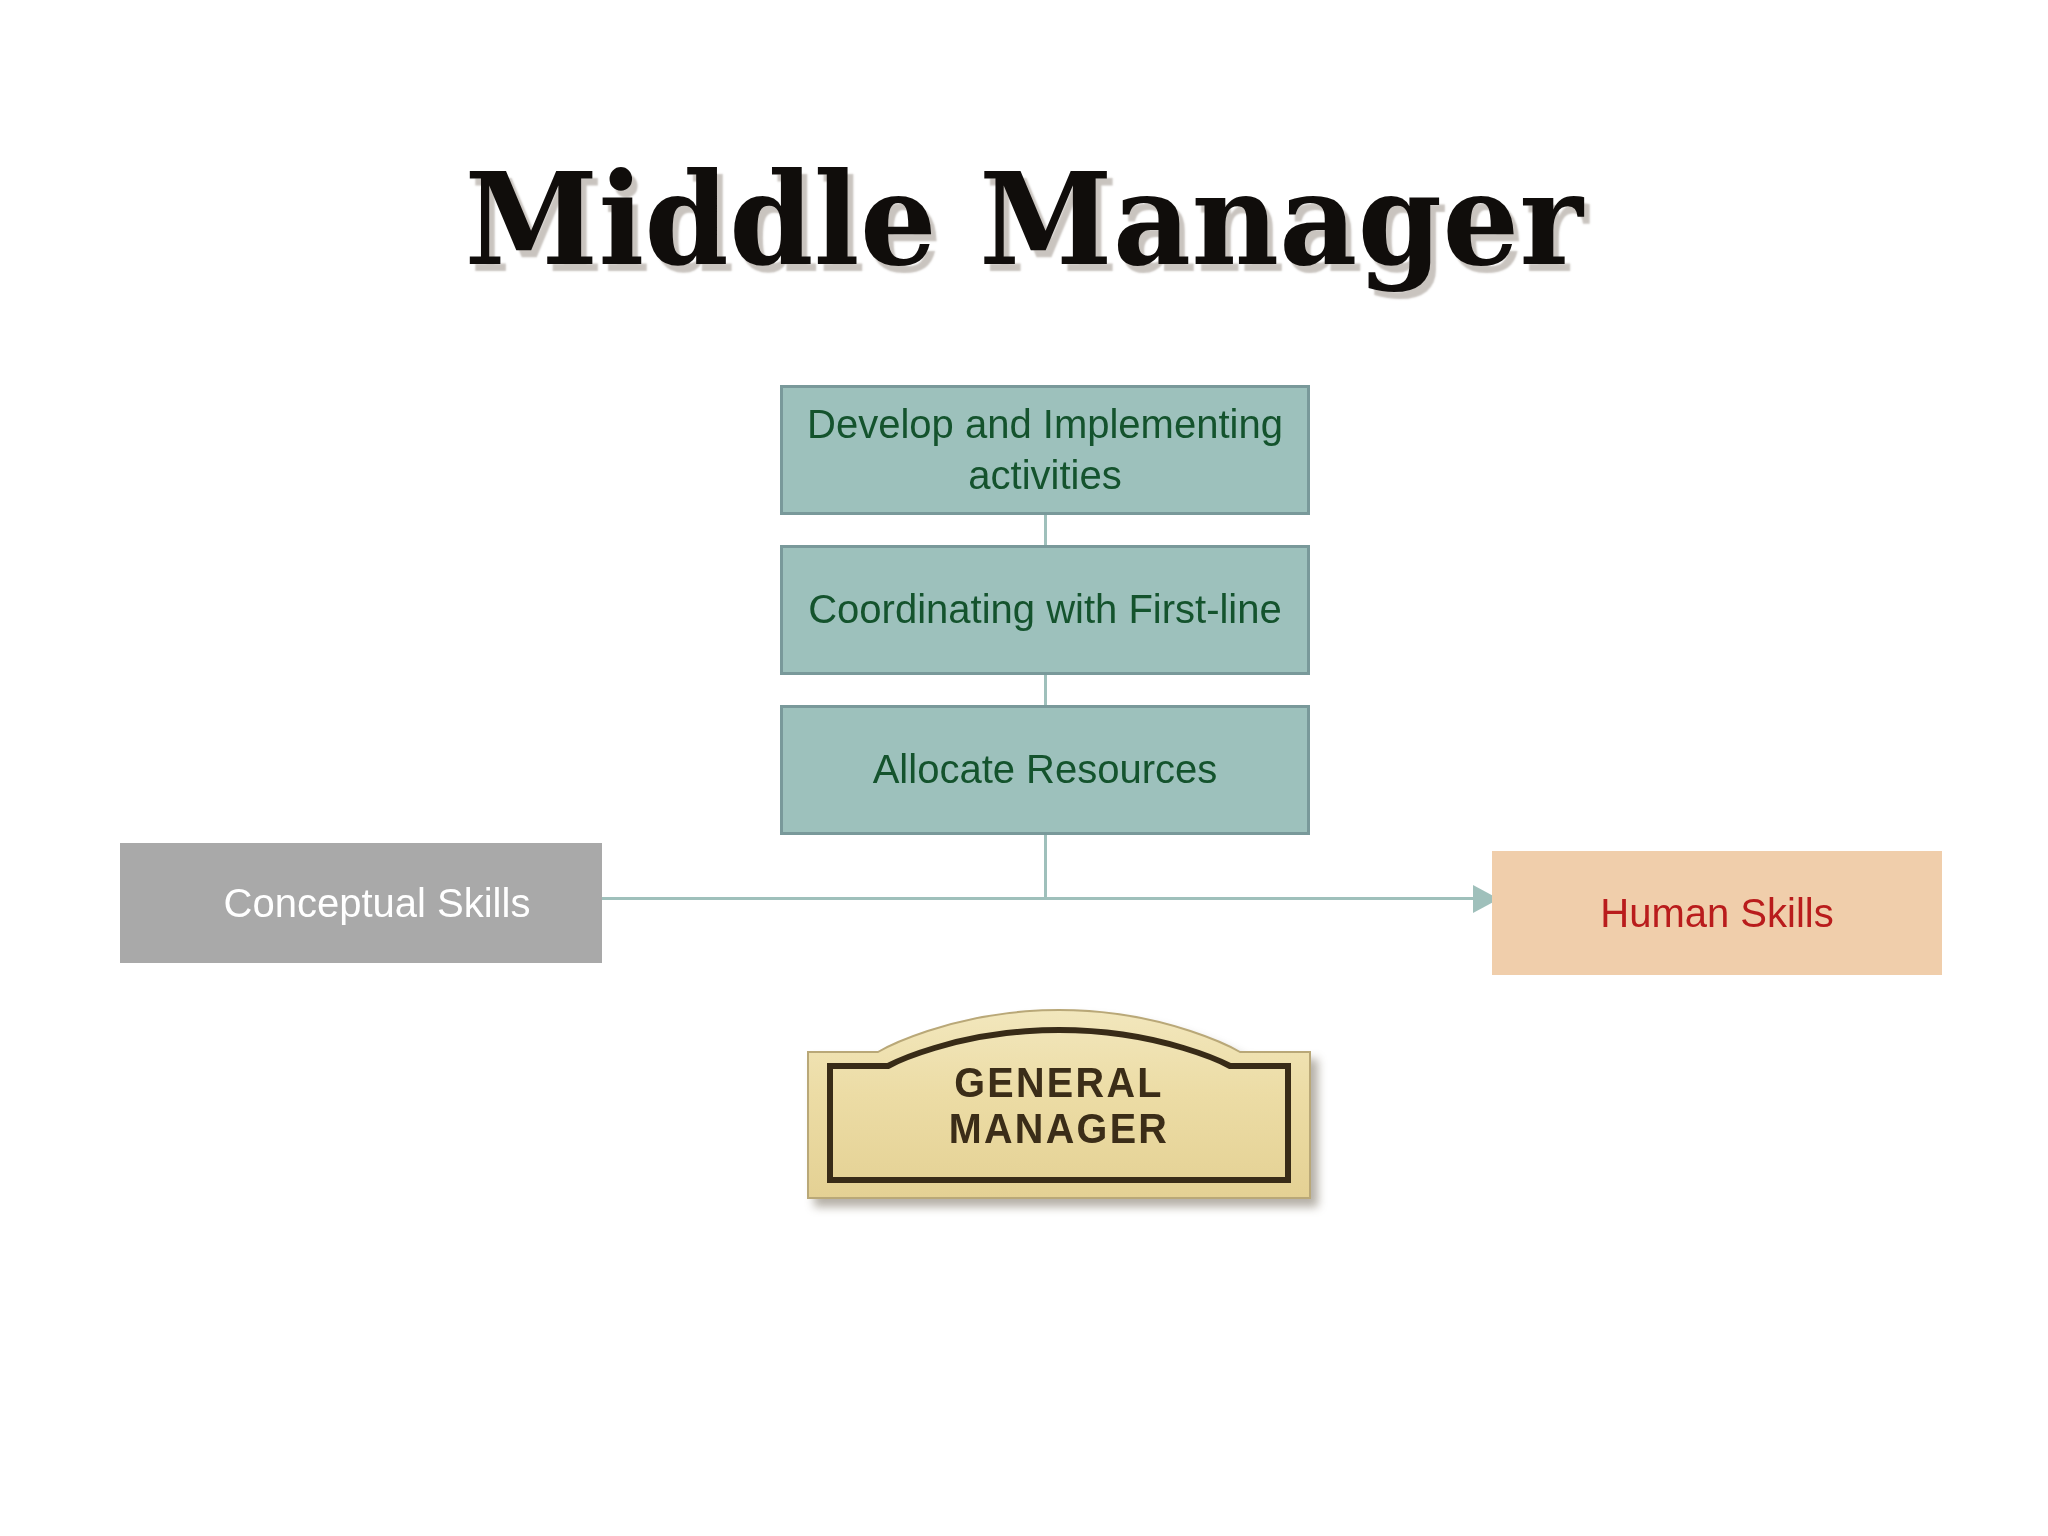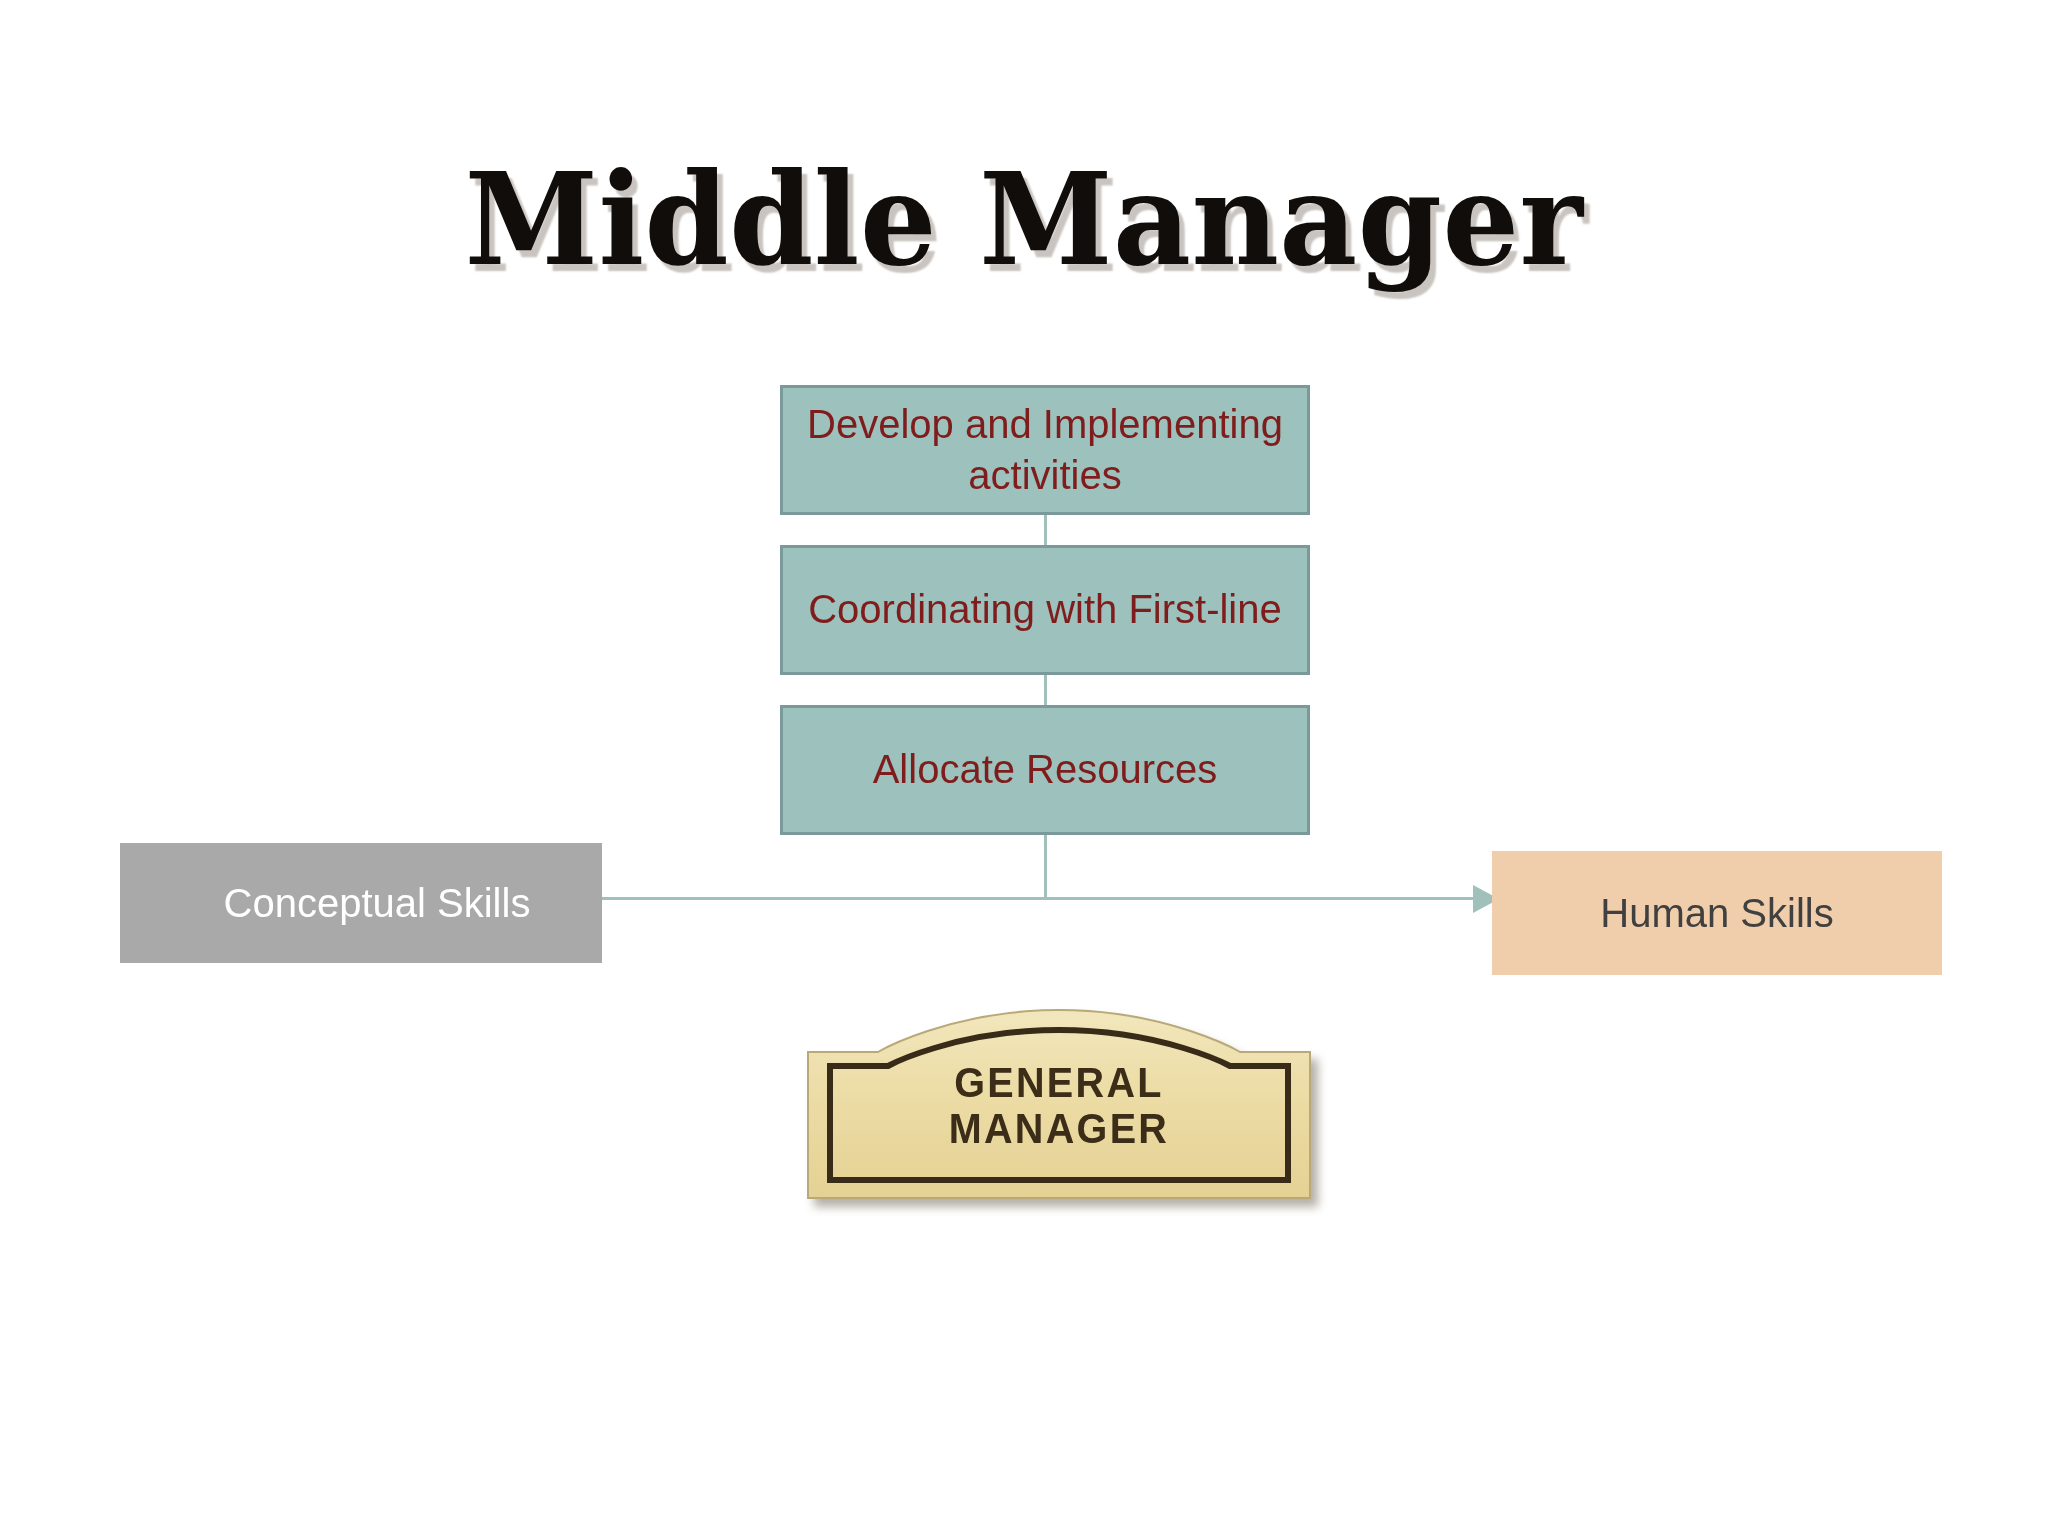--- a/index.html
+++ b/index.html
@@ -81,21 +81,21 @@
     position: absolute;
     left: 780px;
     width: 530px;
     background: #9dc1bc;
     border: 3px solid #79999a;
     box-sizing: border-box;
     display: flex;
     align-items: center;
     justify-content: center;
     text-align: center;
-    color: #7f1d1d;
+    color: #14532d;
     font-size: 40px;
     line-height: 1.28;
     font-family: "Liberation Sans", sans-serif;
     padding: 4px 14px;
   }
   #box-develop      { top: 385px; height: 130px; }
   #box-coordinating { top: 545px; height: 130px; }
   #box-allocate     { top: 705px; height: 130px; }
 
   
@@ -118,21 +118,21 @@
   #box-human {
     position: absolute;
     left: 1492px;
     top: 851px;
     width: 450px;
     height: 124px;
     background: #f0ceab;
     display: flex;
     align-items: center;
     justify-content: center;
-    color: #404040;
+    color: #b91c1c;
     font-size: 40px;
     font-family: "Liberation Sans", sans-serif;
     text-align: center;
   }
 
   
   #gm-plaque {
     position: absolute;
     left: 800px;
     top: 1008px;

